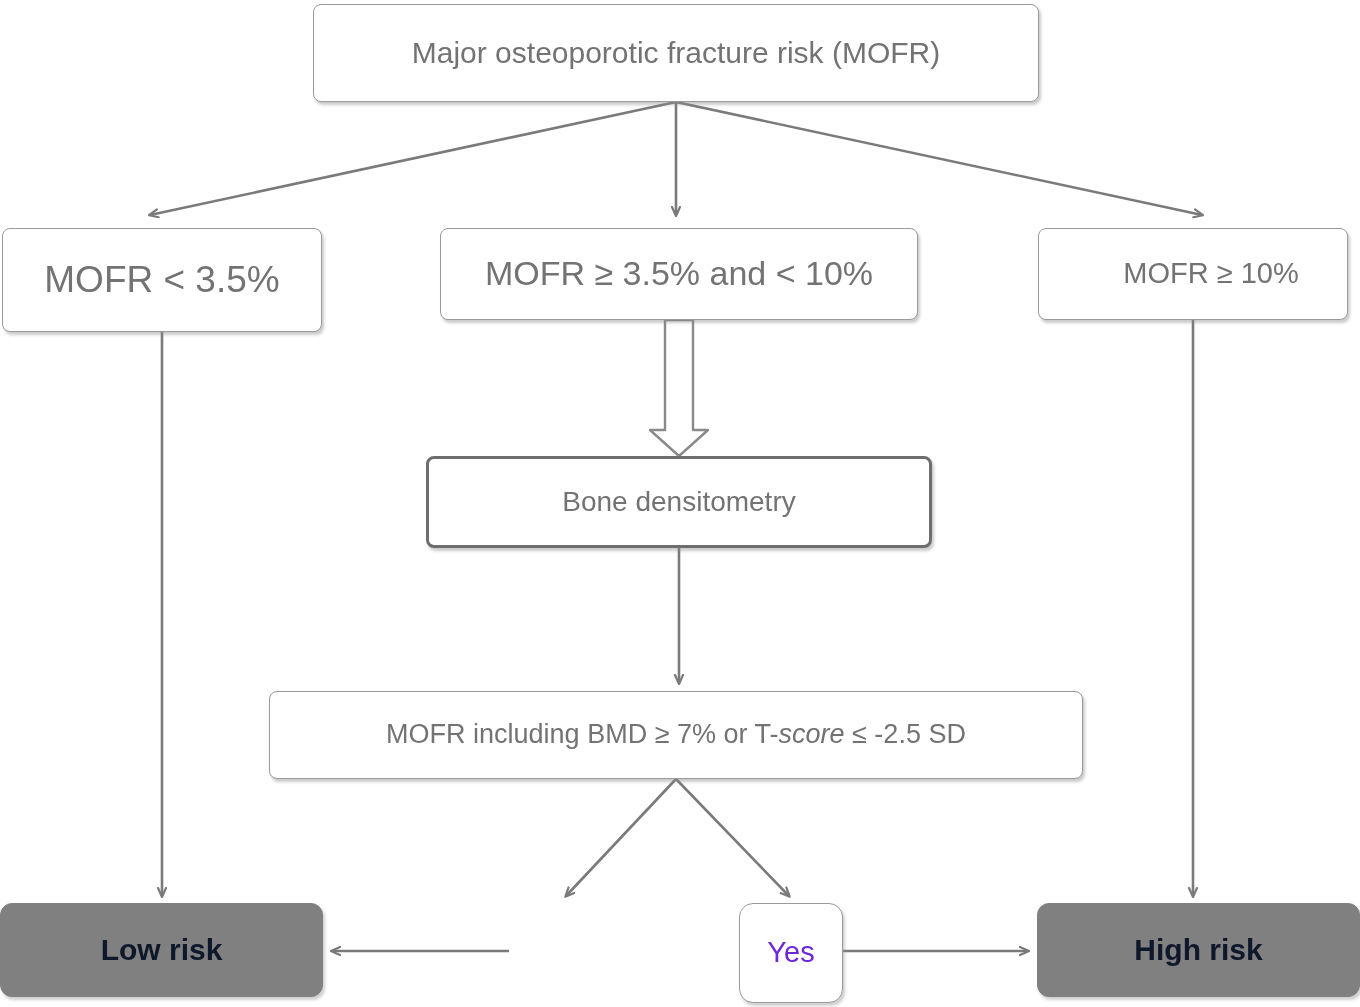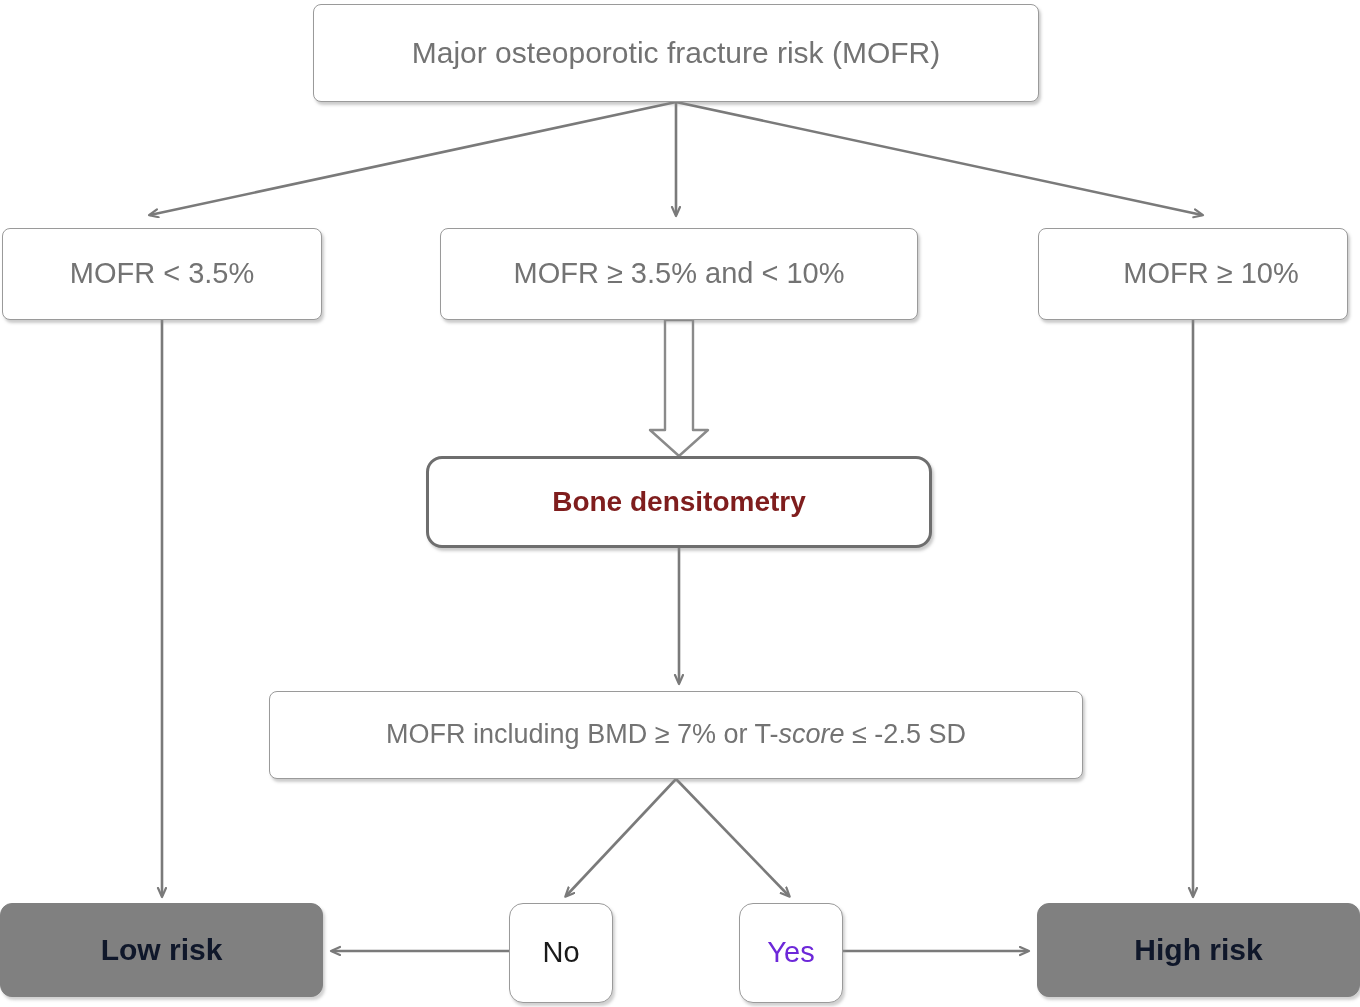--- a/index.html
+++ b/index.html
@@ -37,23 +37,23 @@
     background: #ffffff;
     border: 1.6px solid #9a9a9a;
     border-radius: 8px;
     color: #737373;
     box-shadow: 2px 3px 3px rgba(140,140,140,0.45);
   }
   
   .node.thick {
     background: #ffffff;
     border: 3.4px solid #6e6e6e;
-    border-radius: 16px;
-    color: #7f1d1d;
-    font-weight: bold;
+    border-radius: 8px;
+    color: #737373;
+    font-weight: normal;
     box-shadow: 2px 3px 3px rgba(140,140,140,0.45);
   }
   
   .node.filled {
     background: #808080;
     border: 1.6px solid #808080;
     border-radius: 12px;
     color: #0f172a;
     font-weight: bold;
     box-shadow: 2px 3px 3px rgba(150,150,150,0.45);
@@ -61,22 +61,22 @@
   .node.small-plain {
     background: #ffffff;
     border: 1.6px solid #9a9a9a;
     border-radius: 14px;
     color: #6d28d9;
     box-shadow: 2px 3px 3px rgba(150,150,150,0.45);
   }
   .node.small-plain.dark-text { color: #1a1a1a; }
 
   #n-root   { left: 313px; top: 4px;   width: 726px; height: 98px;  font-size: 30px; }
-  #n-low    { left: 2px;   top: 228px; width: 320px; height: 92px;  font-size: 29px; }
-  #n-mid    { left: 440px; top: 228px; width: 478px; height: 92px;  font-size: 29px; }
+  #n-low    { left: 2px;   top: 228px; width: 320px; height: 104px;  font-size: 37px; }
+  #n-mid    { left: 440px; top: 228px; width: 478px; height: 92px;  font-size: 34px; }
   #n-high   { left: 1038px;top: 228px; width: 310px; height: 92px;  font-size: 29px; padding-left: 36px; }
   #n-bone   { left: 426px; top: 456px; width: 506px; height: 92px;  font-size: 28px; }
   #n-bmd    { left: 269px; top: 691px; width: 814px; height: 88px;  font-size: 27px; }
   #n-lowrisk{ left: 0px;   top: 903px; width: 323px; height: 94px;  font-size: 30px; }
   #n-no     { left: 509px; top: 903px; width: 104px; height: 100px; font-size: 29px; }
   #n-yes    { left: 739px; top: 903px; width: 104px; height: 100px; font-size: 29px; }
   #n-highrisk{left: 1037px;top: 903px; width: 323px; height: 94px;  font-size: 30px; }
 
   .ital { font-style: italic; }
 </style>
@@ -123,19 +123,18 @@
   <div class="node thick" id="n-bone">Bone densitometry</div>
 
   <div class="node plain" id="n-bmd">
     <span>
       <span>MOFR including BMD ≥ 7% or T-</span><span class="ital">score</span><span> ≤ -2.5 SD</span>
     </span>
   </div>
 
   <div class="node filled" id="n-lowrisk">Low risk</div>
 
-  <div class="node small-plain dark-text" id="n-no">No</div>
 
   <div class="node small-plain" id="n-yes">Yes</div>
 
   <div class="node filled" id="n-highrisk">High risk</div>
 
 </div>
 
 </body></html>

